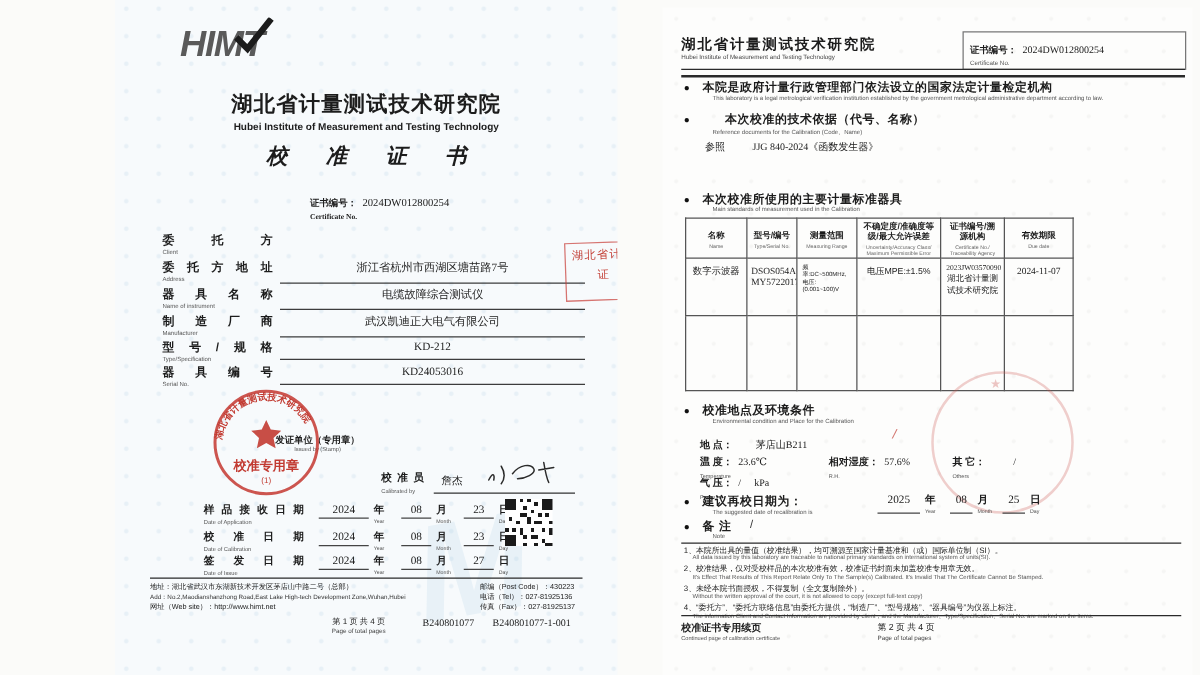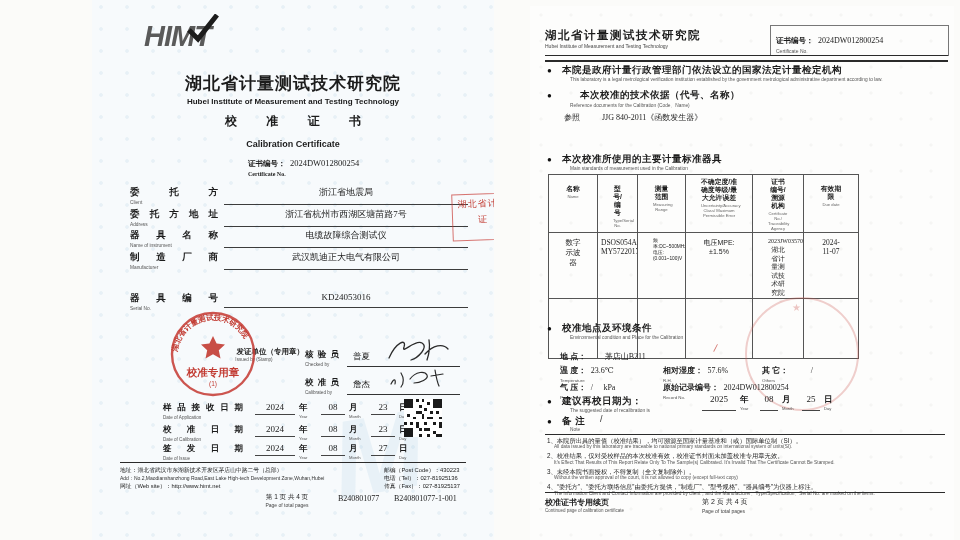--- a/index.html
+++ b/index.html
@@ -37,21 +37,21 @@
   .dunit .cn{font-size:8.5px;font-weight:bold;}
   .dunit .en{font-size:4.2px;color:#555;}
   
   .f1{font-size:5.8px;color:#222;line-height:8px;}
   .f1en{font-size:5px;color:#333;line-height:8px;}
   
   .bullet{font-size:8px;color:#111;}
   .sec-cn{font-size:9.5px;font-weight:bold;letter-spacing:.5px;}
   .sec-en{font-size:4.8px;color:#555;}
   table.std{border-collapse:collapse;table-layout:fixed;}
-  table.std td{border:1px solid #555;padding:1px 15px;vertical-align:top;overflow:hidden;}
+  table.std td{border:1px solid #555;padding:1px 4px;vertical-align:top;overflow:hidden;}
   .hcn{font-size:6.8px;font-weight:bold;text-align:center;line-height:8px;padding-top:2px;}
   .hen{font-size:4.2px;color:#666;text-align:center;line-height:5px;margin-top:1px;}
   .envlab{font-size:8px;font-weight:bold;}
   .envval{font-size:8px;font-family:"Liberation Serif","DejaVu Serif",serif;}
   .enven{font-size:4.4px;color:#555;margin-top:1px;}
   .note-cn{font-size:6.3px;line-height:7.4px;color:#222;}
   .note-en{font-size:4.8px;line-height:6px;color:#555;padding-left:7px;}
   .rule{border-top:1px solid #2a2a2a;}
   .red{color:#c23b32;}
 </style>
@@ -65,57 +65,60 @@
     <svg class="abs" style="left:42px;top:-6px;" width="34" height="30" viewBox="0 0 34 30">
       <polyline points="3,16 12,25 31,1" fill="none" stroke="#1c1c1c" stroke-width="5"></polyline>
     </svg>
   </div>
 
   <div class="abs" style="left:240px;top:390px;font-size:110px;font-style:italic;font-weight:bold;
        color:rgba(135,185,220,0.13);transform:rotate(-10deg);">M</div>
 
   <div class="abs center b" style="top:72px;font-size:17px;letter-spacing:1px;">湖北省计量测试技术研究院</div>
   <div class="abs center b" style="top:97px;font-size:8px;">Hubei Institute of Measurement and Testing Technology</div>
-  <div class="abs center b" style="top:113px;font-size:12px;letter-spacing:13px;text-indent:13px;">校 准 证 书</div>
-  <div class="abs center b" style="top:139px;font-size:9px;">Calibration Certificate</div>
+  <div class="abs center b" style="top:113px;font-size:17px;letter-spacing:13px;text-indent:13px;font-style:italic;">校 准 证 书</div>
 
   <div class="abs" style="left:156px;top:152px;">
     <span class="b" style="font-size:7.5px;">证书编号：</span>
     <span class="serif" style="font-size:8.5px;">2024DW012800254</span>
     <div class="b serif" style="font-size:6px;margin-top:1px;">Certificate No.</div>
   </div>
 
   <div class="abs" style="left:38px;top:186px;width:340px;">
     <div class="flabel">委托方</div>
     <div class="fen">Client</div>
-    <div class="fval">浙江省地震局</div>
   </div>
   <div class="abs" style="left:38px;top:208px;width:340px;">
     <div class="flabel">委托方地址</div>
     <div class="fen">Address</div>
     <div class="fval">浙江省杭州市西湖区塘苗路7号</div>
   </div>
   <div class="abs" style="left:38px;top:229px;width:340px;">
     <div class="flabel">器具名称</div>
     <div class="fen">Name of instrument</div>
     <div class="fval">电缆故障综合测试仪</div>
   </div>
   <div class="abs" style="left:38px;top:251px;width:340px;">
     <div class="flabel">制造厂商</div>
     <div class="fen">Manufacturer</div>
     <div class="fval">武汉凯迪正大电气有限公司</div>
   </div>
+  <div class="abs" style="left:38px;top:272px;width:340px;">
+    <div class="flabel">型号/规格</div>
+    <div class="fen">Type/Specification</div>
+    <div class="fval">KD-212</div>
+  </div>
   <div class="abs" style="left:38px;top:292px;width:340px;">
     <div class="flabel">器具编号</div>
     <div class="fen">Serial No.</div>
     <div class="fval">KD24053016</div>
   </div>
 
   <div class="abs" style="left:112px;top:347px;width:100px;text-align:center;">
-    <div class="b" style="font-size:7.5px;text-align:right;">发证单位（专用章）</div>
+    <div class="b" style="font-size:7.5px;">发证单位（专用章）</div>
     <div style="font-size:4.6px;color:#555;">Issued by (Stamp)</div>
   </div>
 
   <svg class="abs" style="left:77px;top:310px;" width="88" height="88" viewBox="0 0 88 88">
     <defs>
         <path id="arcP" d="M 8,46 A 36,36 0 1 1 80,46"></path>
       </defs>
     <circle cx="44" cy="44" r="41" fill="none" stroke="rgba(196,55,48,.85)" stroke-width="2.4"></circle>
     <text fill="#c23b32" font-size="7.6" font-weight="bold">
       <textPath href="#arcP" startOffset="4">湖北省计量测试技术研究院</textPath>
@@ -124,29 +127,20 @@
     <text x="44" y="66" text-anchor="middle" fill="#c23b32" font-size="10.5" font-weight="bold">校准专用章</text>
     <text x="44" y="76" text-anchor="middle" fill="#c23b32" font-size="6.5">(1)</text>
   </svg>
 
   <div class="abs" style="left:360px;top:193px;width:80px;height:42px;border:1.5px solid rgba(200,58,52,.7);
        transform:rotate(-2deg);padding:3px 0 0 5px;">
     <div class="red" style="font-size:9px;letter-spacing:1px;">湖北省计量测</div>
     <div class="red" style="font-size:9px;letter-spacing:3px;padding-left:20px;margin-top:3px;">证 书</div>
   </div>
 
-  <div class="abs" style="left:213px;top:349px;width:160px;height:22px;">
-    <div class="slabel">核验员</div>
-    <div class="sen">Checked by</div>
-    <div class="sname">普夏</div>
-    <div class="sline"></div>
-    <svg class="sig" width="74" height="28" viewBox="0 0 74 28">
-      <path d="M6,22 C13,6 24,2 21,11 C18,19 32,3 39,7 C46,11 35,22 28,24 M42,18 C50,9 60,7 65,13 M46,4 C47,10 46,18 44,24" fill="none" stroke="#2b2b2b" stroke-width="1.3" stroke-linecap="round"></path>
-    </svg>
-  </div>
   <div class="abs" style="left:213px;top:377px;width:160px;height:22px;">
     <div class="slabel">校准员</div>
     <div class="sen">Calibrated by</div>
     <div class="sname">詹杰</div>
     <div class="sline"></div>
     <svg class="sig" width="74" height="28" viewBox="0 0 74 28">
       <path d="M8,20 C11,14 13,15 12,20 M18,9 C21,14 21,19 18,23 M27,15 C33,7 42,7 44,11 C46,15 37,19 31,19 M52,6 C53,12 54,18 56,22 M48,12 L60,10" fill="none" stroke="#2b2b2b" stroke-width="1.2" stroke-linecap="round"></path>
     </svg>
   </div>
 
@@ -250,21 +244,21 @@
   <div class="abs" style="left:15px;top:49px;width:403px;height:4px;border-top:1px solid #2a2a2a;border-bottom:2.2px solid #2a2a2a;"></div>
 
   <span class="abs bullet" style="left:17px;top:60px;">●</span>
   <div class="abs sec-cn" style="left:32px;top:58px;">本院是政府计量行政管理部门依法设立的国家法定计量检定机构</div>
   <div class="abs sec-en" style="left:40px;top:71px;">This laboratory is a legal metrological verification institution established by the government metrological administrative department according to law.</div>
 
   <span class="abs bullet" style="left:17px;top:85px;">●</span>
   <div class="abs sec-cn" style="left:50px;top:83px;">本次校准的技术依据（代号、名称）</div>
   <div class="abs sec-en" style="left:40px;top:96px;">Reference documents for the Calibration (Code、Name)</div>
   <div class="abs" style="left:34px;top:106px;font-size:8px;">参照</div>
-  <div class="abs serif" style="left:72px;top:106px;font-size:8px;">JJG 840-2011《函数发生器》</div>
+  <div class="abs serif" style="left:72px;top:106px;font-size:8px;">JJG 840-2024《函数发生器》</div>
 
   <span class="abs bullet" style="left:17px;top:149px;">●</span>
   <div class="abs sec-cn" style="left:32px;top:147px;">本次校准所使用的主要计量标准器具</div>
   <div class="abs sec-en" style="left:40px;top:160px;">Main standards of measurement used in the Calibration</div>
 
   <table class="std abs" style="left:18px;top:168px;width:310px;">
     <colgroup>
         <col style="width:49px">
         <col style="width:40px">
         <col style="width:48px">
@@ -350,25 +344,20 @@
   <div class="abs" style="left:232px;top:353px;">
     <span class="envlab">其 它：</span>
     <span class="envval" style="margin-left:18px;">/</span>
     <div class="enven">Others</div>
   </div>
   <div class="abs" style="left:30px;top:370px;">
     <span class="envlab">气 压：</span>
     <span class="envval">/</span>
     <span class="envval" style="margin-left:6px;">kPa</span>
     <div class="enven">Pressure</div>
-  </div>
-  <div class="abs" style="left:133px;top:370px;">
-    <span class="envlab">原始记录编号：</span>
-    <span class="envval">2024DW012800254</span>
-    <div class="enven">Record No.</div>
   </div>
   <div class="abs red" style="left:184px;top:336px;font-size:11px;transform:rotate(12deg);opacity:.7;">/</div>
 
   <span class="abs bullet" style="left:17px;top:391px;">●</span>
   <div class="abs sec-cn" style="left:32px;top:389px;">建议再校日期为：</div>
   <div class="abs sec-en" style="left:40px;top:402px;">The suggested date of recalibration is</div>
   <div class="abs" style="left:172px;top:388px;display:flex;">
     <div class="dnum" style="width:34px;">2025</div>
     <div class="dunit" style="width:20px;">
         <div class="cn">年</div>

